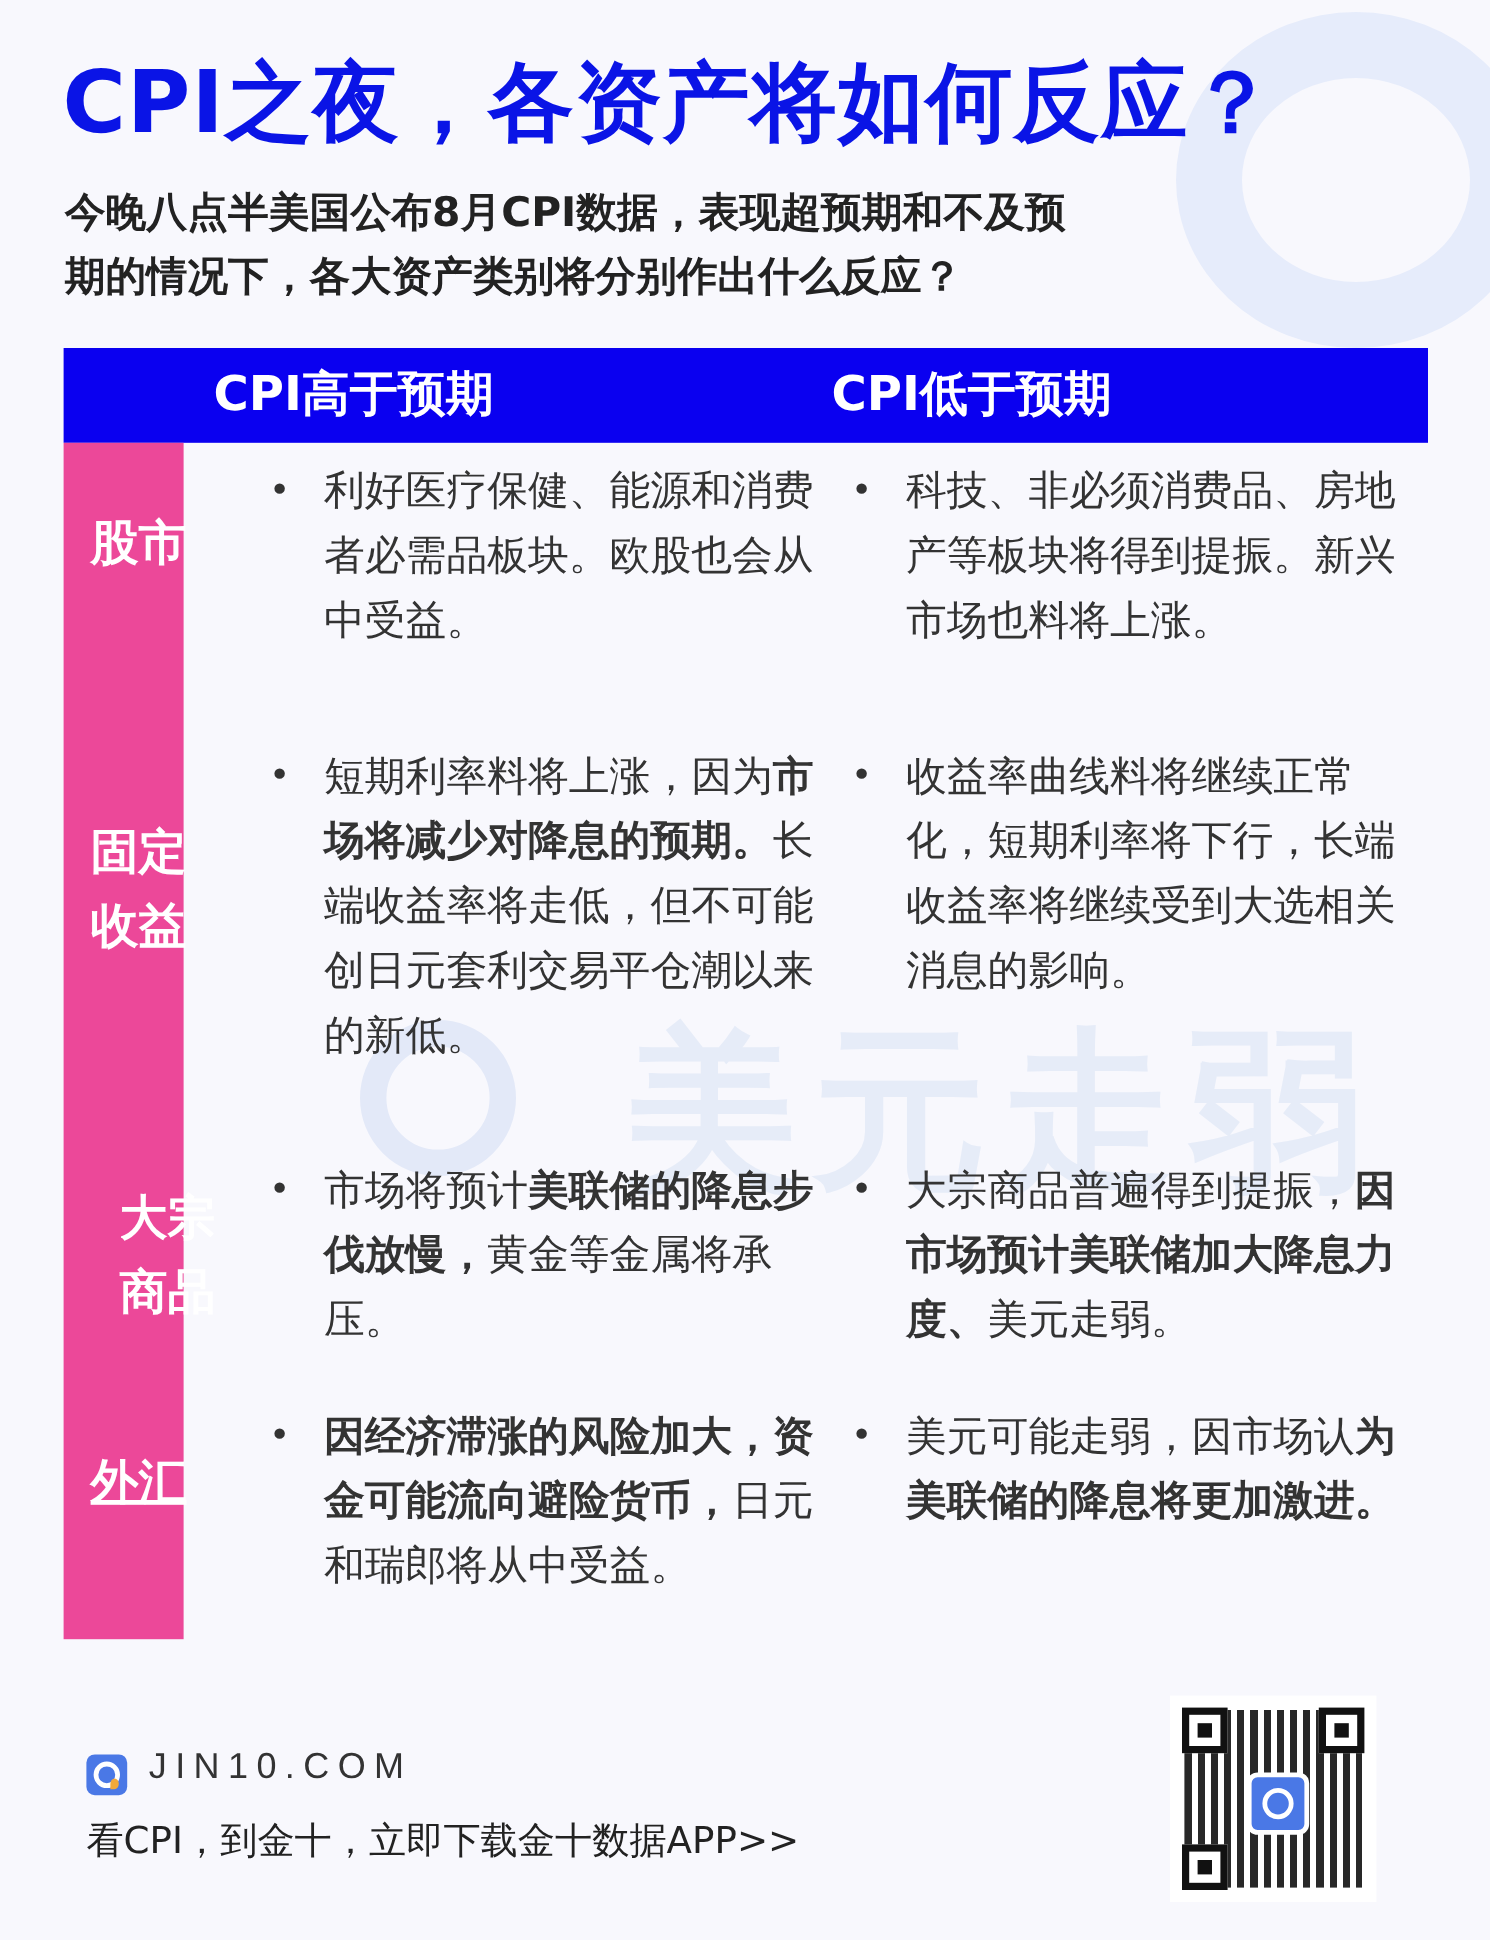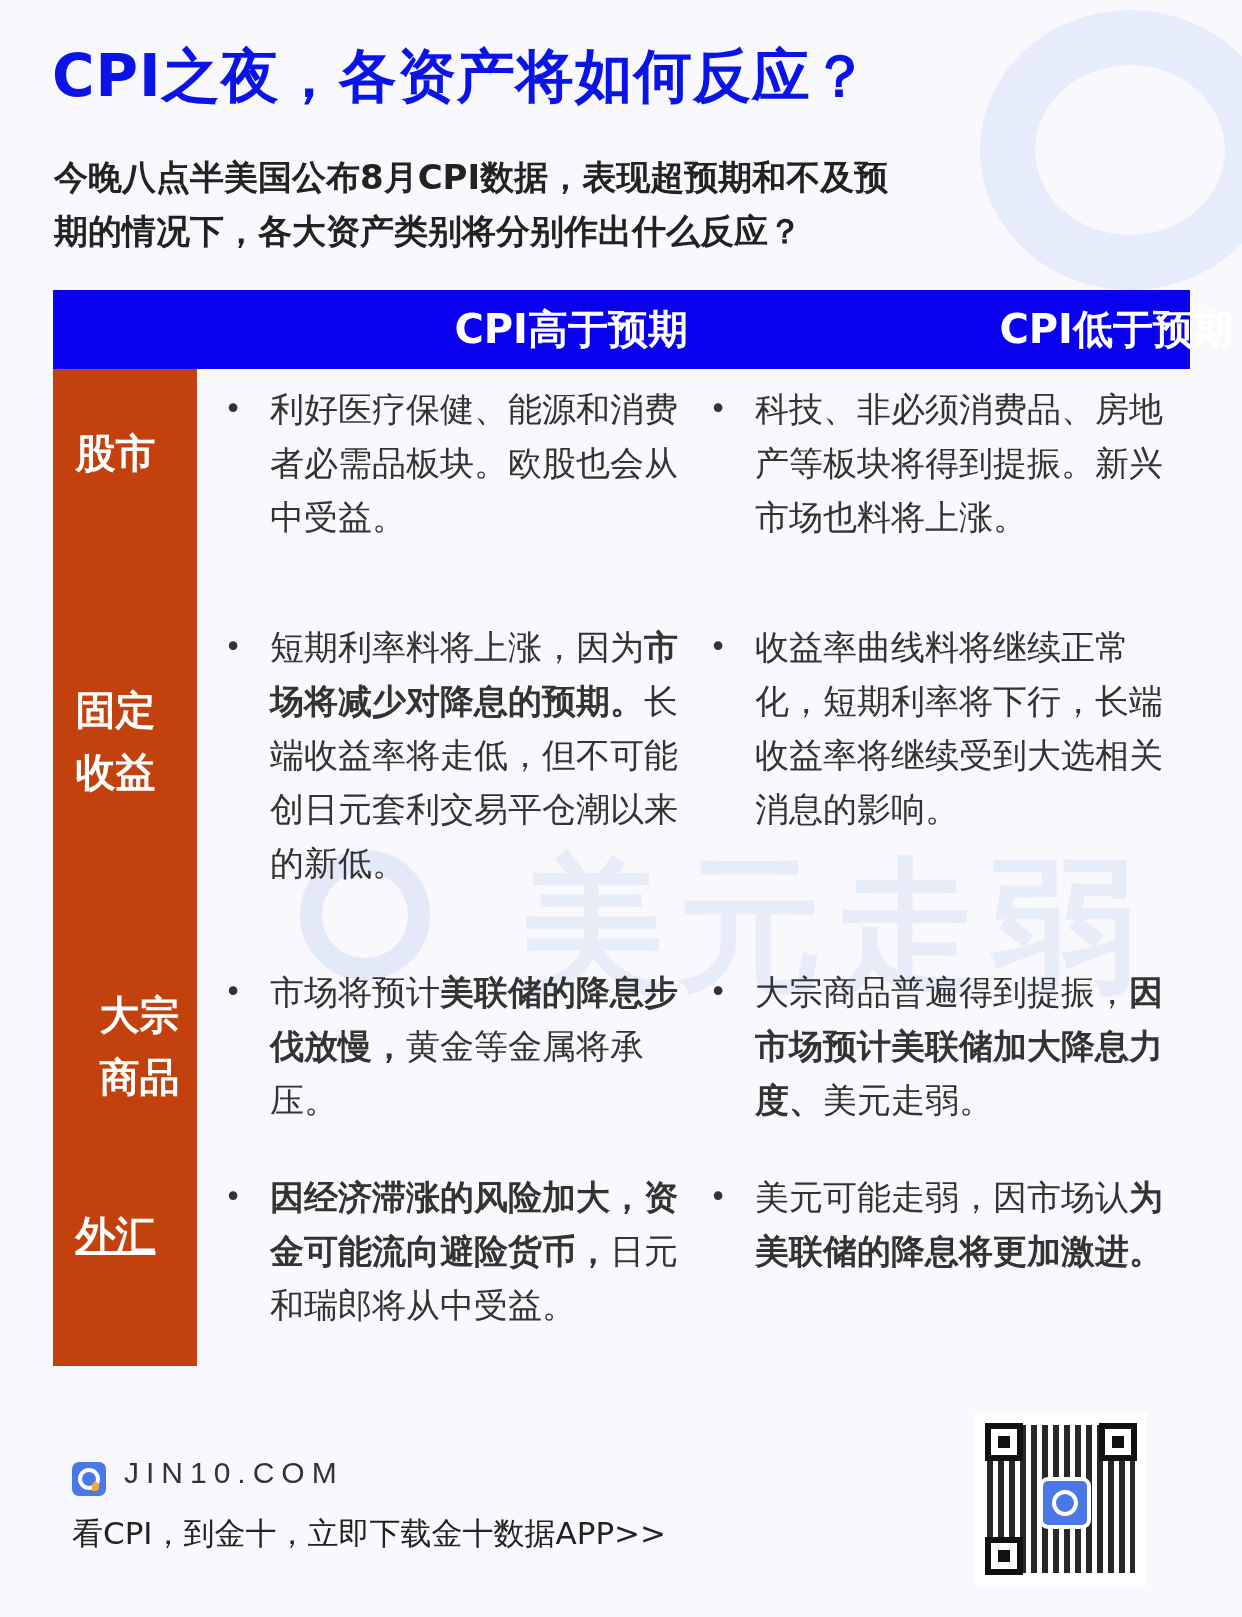--- a/index.html
+++ b/index.html
@@ -11,31 +11,31 @@
   }
   .wm-top {
     position:absolute; left:980px; top:10px; width:300px; height:280px;
     border-radius:50%; border:55px solid #e6ecfb; box-sizing:border-box;
   }
   .wm-mid { position:absolute; left:300px; top:830px; width:780px; height:170px; }
   .wm-ring { position:absolute; left:0; top:20px; width:130px; height:130px; border-radius:50%; border:22px solid #e3e9f8; box-sizing:border-box; }
   .wm-text { position:absolute; left:220px; top:0; font-size:145px; font-weight:bold; color:#e6ecf8; letter-spacing:12px; white-space:nowrap; }
 
   .title {
-    position:absolute; left:52px; top:38px; font-size:58px; font-weight:bold;
+    position:absolute; left:52px; top:38px; font-size:72px; font-weight:bold;
     color:#0a14e6; letter-spacing:1px; white-space:nowrap;
   }
   .subtitle {
     position:absolute; left:54px; top:150px; width:960px; font-size:34px;
     font-weight:bold; color:#222; line-height:54px;
   }
   .table { position:absolute; left:53px; top:290px; width:1137px; height:1076px; }
   .header-bar { position:absolute; left:0; top:0; width:1137px; height:79px; background:#0a00f0; }
-  .header-cell { position:absolute; top:0; height:79px; line-height:79px; color:#fff; font-size:40px; font-weight:bold; text-align:right; }
-  .side-bar { position:absolute; left:0; top:79px; width:144px; height:997px; background:#c2410c; }
+  .header-cell { position:absolute; top:0; height:79px; line-height:79px; color:#fff; font-size:40px; font-weight:bold; text-align:left; }
+  .side-bar { position:absolute; left:0; top:79px; width:100px; height:997px; background:#ec4899; }
   .row-label { position:absolute; left:0; width:125px; color:#fff; font-size:40px; font-weight:bold; text-align:center; line-height:62px; }
   .cell { position:absolute; font-size:34px; line-height:54px; color:#333; }
   .bullet { position:absolute; left:0; top:0; width:30px; text-align:center; font-size:30px; color:#333; }
   .cell-text { margin-left:52px; }
   .b { font-weight:bold; }
 
   .footer-logo { position:absolute; left:72px; top:1462px; width:34px; height:34px; border-radius:7px; background:#4a78e6; }
   .footer-logo::before { content:""; position:absolute; left:6px; top:6px; width:22px; height:22px; border-radius:50%; border:4px solid #fff; box-sizing:border-box; }
   .footer-logo::after { content:""; position:absolute; left:20px; top:20px; width:7px; height:9px; border-radius:50% 50% 50% 0; background:#f2a93b; }
   .site { position:absolute; left:124px; top:1456px; font-size:30px; letter-spacing:7px; color:#333; font-family:"Liberation Sans", sans-serif; }

